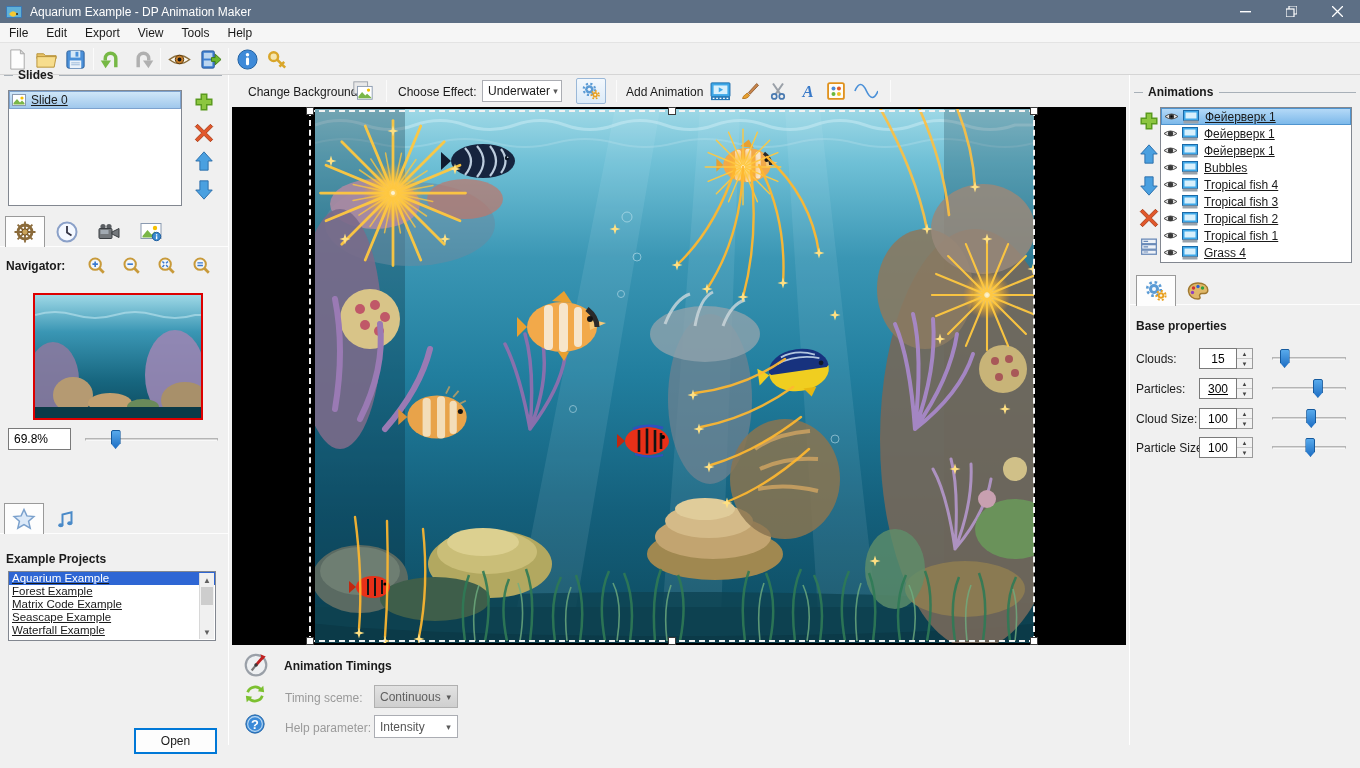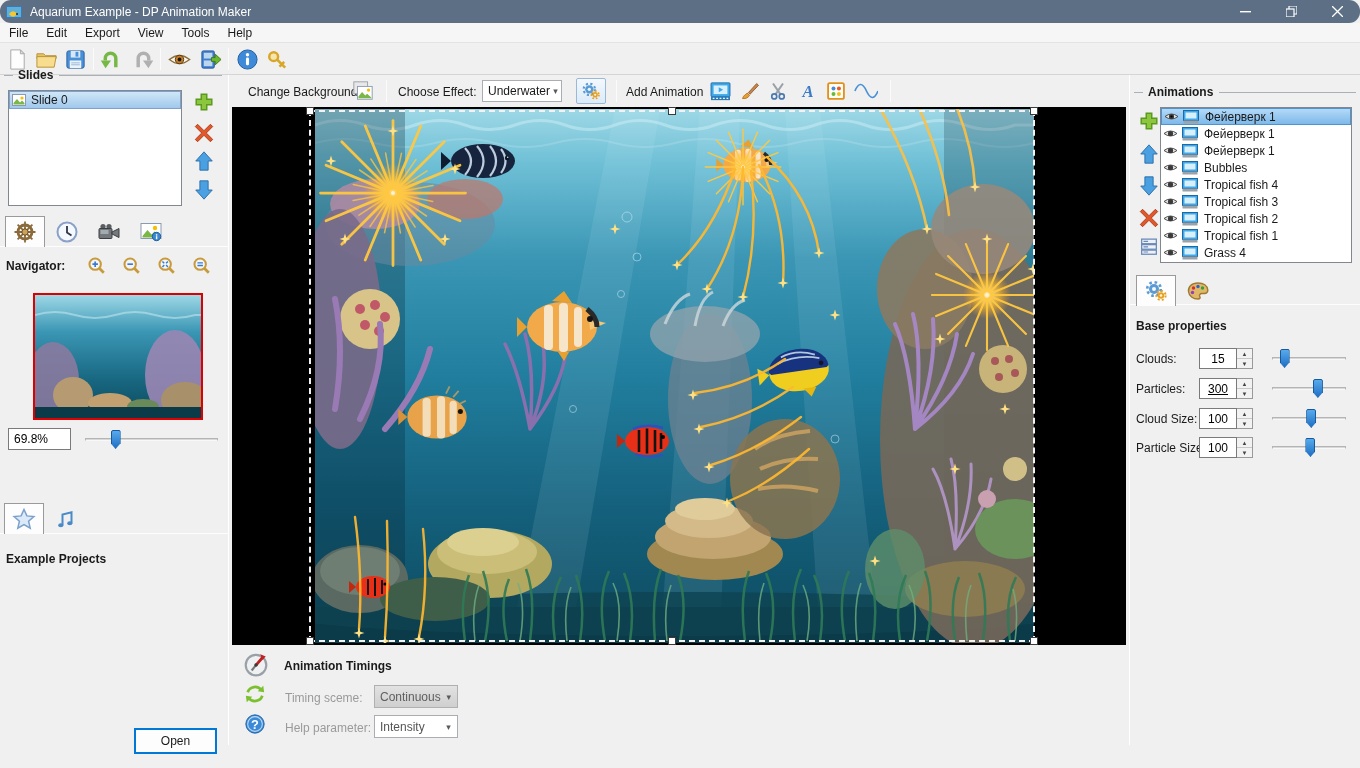--- a/index.html
+++ b/index.html
@@ -2,21 +2,21 @@
 <html><head>
 <meta charset="utf-8">
 <style>
   * { margin:0; padding:0; box-sizing:border-box; }
   html,body { width:1360px; height:768px; overflow:hidden; }
   body { font-family:"Liberation Sans", sans-serif; font-size:12px; color:#1a1a1a; background:#f0f0f0; }
   .abs { position:absolute; }
   #app { position:relative; width:1360px; height:768px; background:#f0f0f0; }
 
   
-  #titlebar { left:0; top:0; width:1360px; height:23px; background:#5d6f85; display:flex; align-items:center;border-radius:11px; }
+  #titlebar { left:0; top:0; width:1360px; height:23px; background:#5d6f85; display:flex; align-items:center; }
   #titlebar .appicon { width:16px; height:16px; margin:0 8px 0 6px; }
   #titlebar .title { color:#ffffff; font-size:12px; }
   .wctrl { position:absolute; top:0; width:46px; height:23px; display:flex; align-items:center; justify-content:center; }
   .wctrl svg { width:11px; height:11px; }
 
   
   #menubar { left:0; top:23px; width:1360px; height:20px; background:#f6f6f6; display:flex; align-items:center; border-bottom:1px solid #e3e3e3; }
   #menubar span { padding:2px 9px; }
 
   
@@ -25,21 +25,21 @@
   .tbtn svg { width:23px; height:23px; }
   .tsep { position:absolute; top:5px; width:1px; height:22px; background:#c9c9c9; border-right:1px solid #fbfbfb; }
 
   
   .vsep { width:1px; background:#c9c9c9; border-right:1px solid #ffffff; }
   .group-hdr { display:flex; align-items:center; height:14px; }
   .group-hdr .dash { width:9px; height:1px; background:#a8b0b8; margin-right:5px; }
   .group-hdr .ttl { font-weight:bold; white-space:nowrap; }
   .group-hdr .line { flex:1; height:1px; background:#a8b0b8; margin-left:6px; }
   .groove { height:1px; background:#b9b9b9; border-bottom:1px solid #fdfdfd; }
-  .listbox { background:#ffffff; border:1px solid #828790; }
+  .listbox { background:#ffffff; border:1px solid #828790;text-decoration:underline; }
   .tab { position:absolute; height:29px; display:flex; align-items:center; justify-content:center; }
   .tab.sel { background:#fdfdfd; border:1px solid #9a9a9a; border-bottom:none; height:31px; z-index:2; }
   .tab svg { width:24px; height:24px; }
   .ibtn { position:absolute; display:flex; align-items:center; justify-content:center; }
   .ibtn svg { width:22px; height:22px; }
 
   
   .slide-row { height:18px; display:flex; align-items:center; padding-left:2px; }
   .slide-row.sel { background:linear-gradient(#cfe6f8,#a0c8ec); border:1px solid #7da2ce; }
   .slide-row svg { width:14px; height:14px; margin-right:5px; }
@@ -340,20 +340,32 @@
     <div class="tab" style="left:46px;top:446px;width:40px">
       <svg viewBox="0 0 24 24">
           <path d="M8.5 18V7.5l9-2.2V16" stroke="#4a8ac8" stroke-width="2" fill="none"></path>
           <ellipse cx="6.8" cy="18.2" rx="2.6" ry="2" fill="#4a8ac8"></ellipse>
           <ellipse cx="15.8" cy="16.2" rx="2.6" ry="2" fill="#4a8ac8"></ellipse>
         </svg>
     </div>
     <div class="groove abs" style="left:0;top:475px;width:228px"></div>
 
     <div class="abs bold" style="left:6px;top:494px">Example Projects</div>
+    <div class="listbox abs" style="left:8px;top:513px;width:208px;height:70px">
+      <div class="ex-row sel">Aquarium Example</div>
+      <div class="ex-row">Forest Example</div>
+      <div class="ex-row">Matrix Code Example</div>
+      <div class="ex-row">Seascape Example</div>
+      <div class="ex-row">Waterfall Example</div>
+      <div class="sbar">
+        <div class="up">▲</div>
+        <div class="thumb"></div>
+        <div class="dn">▼</div>
+      </div>
+    </div>
     <div id="open-btn">
         <span>Open</span>
       </div>
 
   </div>
   <div class="vsep abs" style="left:228px;top:75px;height:670px"></div>
 
   <div class="abs" style="left:230px;top:75px;width:900px;height:32px">
     <span class="abs" style="left:18px;top:10px">Change Background</span>
     <div class="effbtn" style="left:120px;top:4px;width:26px;height:24px">

